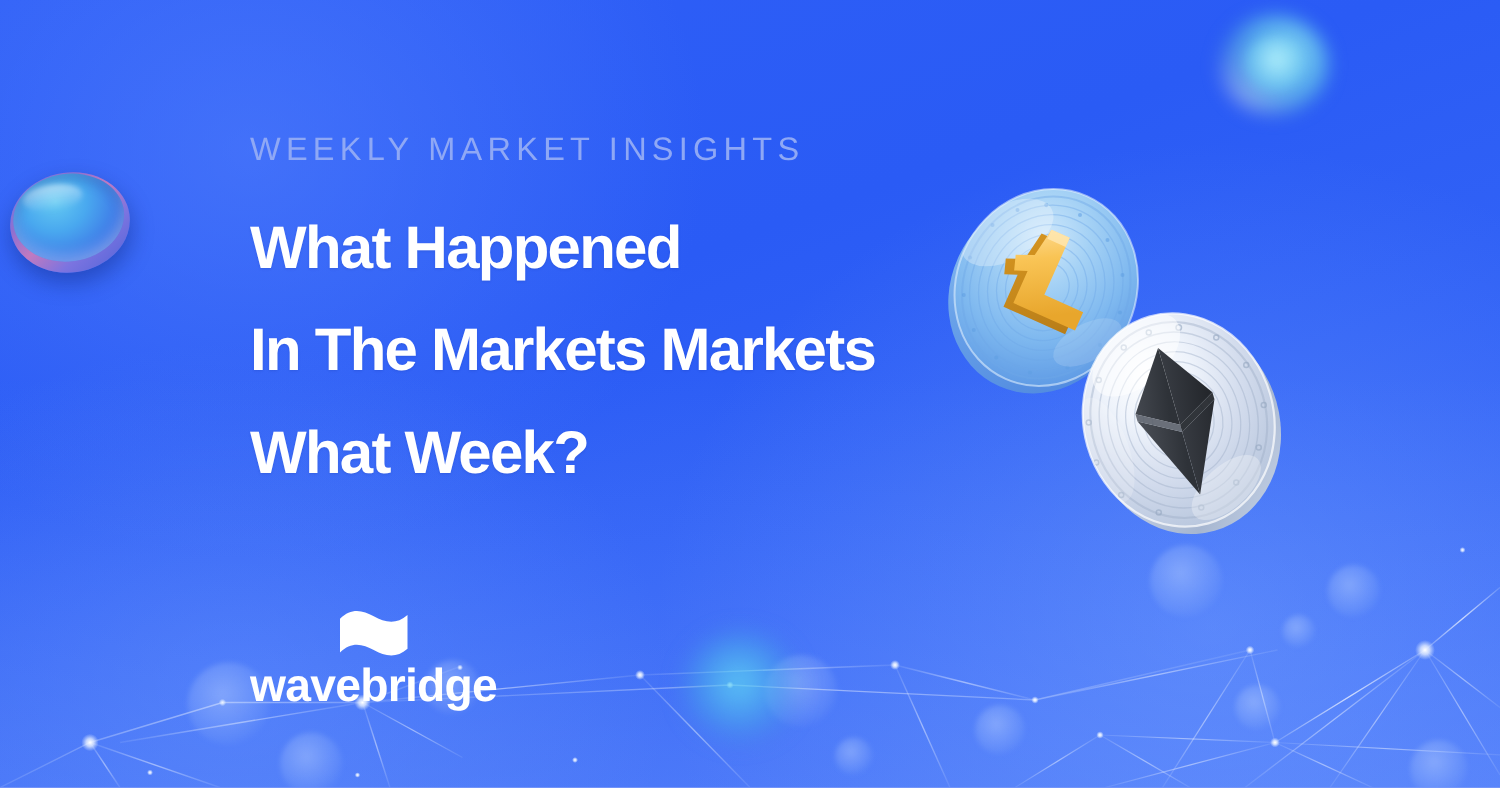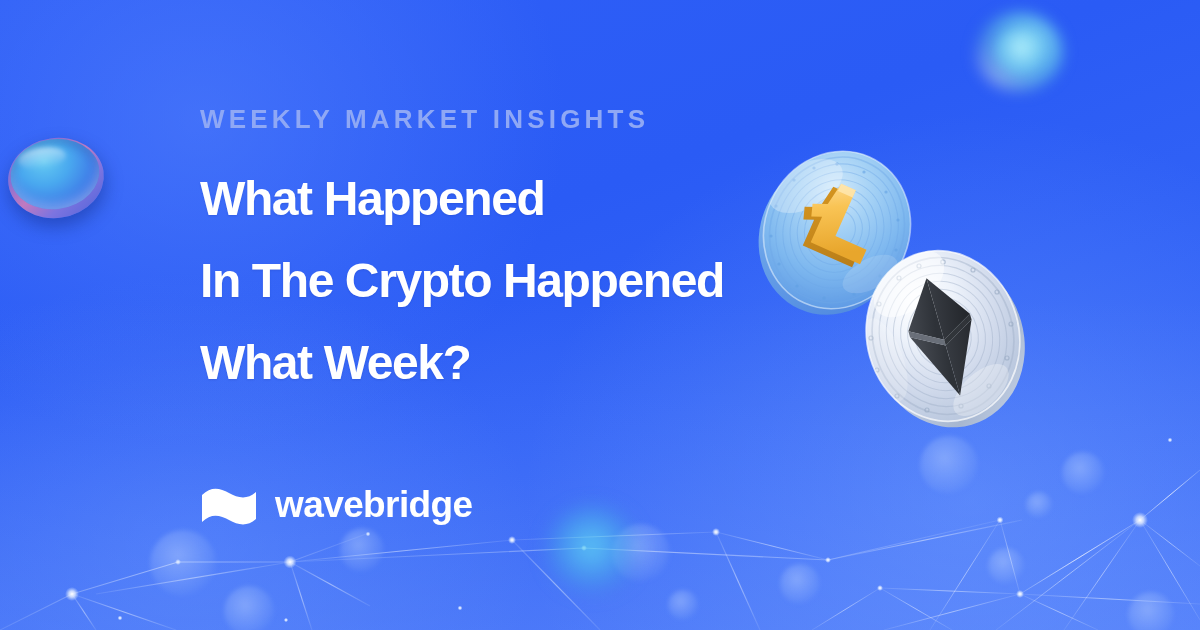--- a/index.html
+++ b/index.html
@@ -111,42 +111,42 @@
   .coin-eth { left:855px; top:240px; width:175px; height:195px; }
 
   
   .content {
     position:absolute; left:200px; top:0;
     width:760px; height:630px;
   }
 
   .eyebrow {
     position:absolute; top:104px; left:0;
-    font-size:26px; font-weight:bold;
+    font-size:26px; font-weight:normal;
     letter-spacing:4.2px;
     color:#8fa8f5;
     white-space:nowrap;
   }
 
   .headline {
     position:absolute; top:158px; left:0;
     width:700px;
     font-size:48px;
     font-weight:bold;
     line-height:82px;
     letter-spacing:-1.4px;
     color:#ffffff;
     text-shadow:0 1px 2px rgba(20,45,140,.18);
   }
   .headline .line { display:block; white-space:nowrap; }
 
   
   .logo {
     position:absolute; left:0; top:486px;
-    display:flex; align-items:flex-start; gap:17px;
+    display:flex; align-items:center; flex-direction:column;
   }
   .logo-mark { width:58px; height:44px; display:block; }
   .logo-mark svg { display:block; }
   .logo-word {
     font-size:37px; font-weight:bold;
     color:#ffffff;
     letter-spacing:-0.6px;
     line-height:1;
   }
 </style>
@@ -416,21 +416,21 @@
       <ellipse cx="88" cy="96" rx="76" ry="86" transform="rotate(-16 88 96)" fill="none" stroke="#ffffff" stroke-opacity="0.7" stroke-width="1.8"></ellipse>
     </svg>
   </div>
 
   <div class="content">
 
     <div class="eyebrow">WEEKLY MARKET INSIGHTS</div>
 
     <h1 class="headline">
       <span class="line">What Happened</span>
-      <span class="line">In The Crypto Happened</span>
+      <span class="line">In The Markets Markets</span>
       <span class="line">What Week?</span>
     </h1>
 
     <div class="logo">
       <span class="logo-mark">
         <svg width="58" height="44" viewBox="0 0 58 44" xmlns="http://www.w3.org/2000/svg">
           <path d="M2,9
                    C11,0 20,2 29,7
                    C38,12 47,14 56,6
                    L56,33

